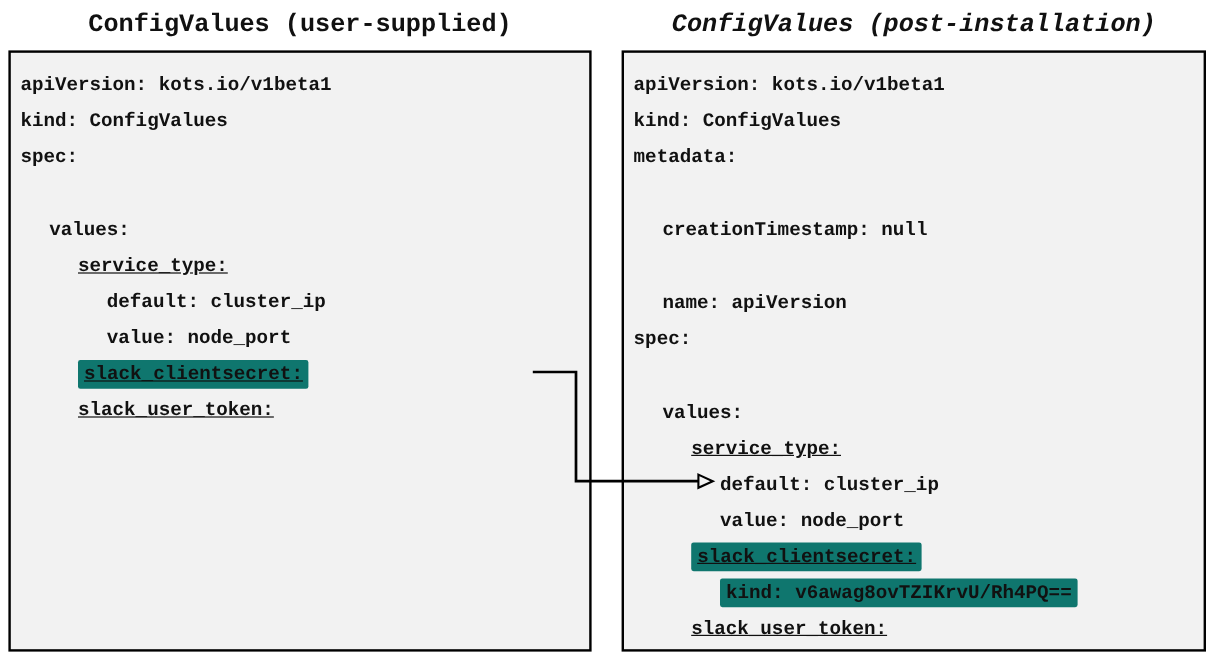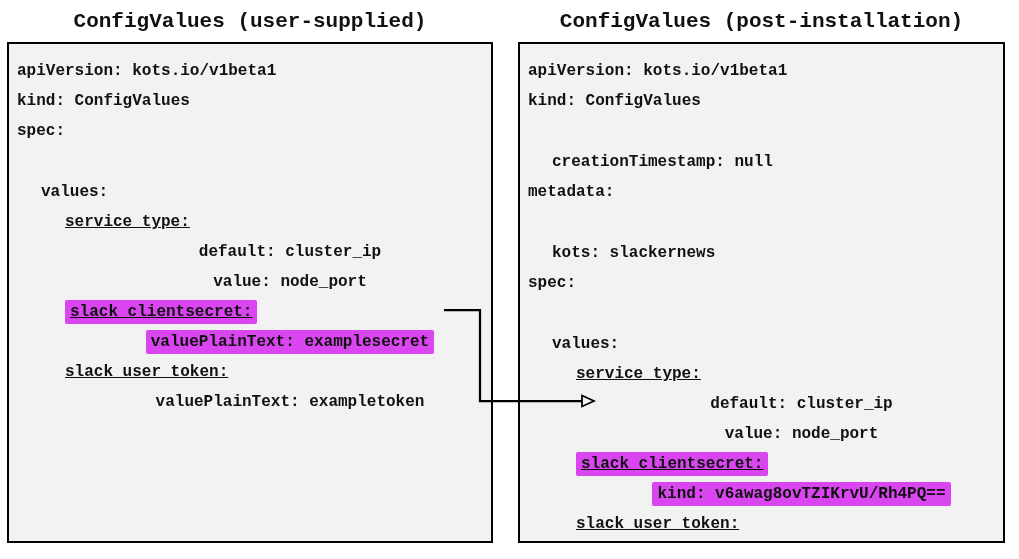--- a/index.html
+++ b/index.html
@@ -20,21 +20,21 @@
     top: 8px;
     height: 28px;
     line-height: 28px;
     text-align: center;
     font-size: 21px;
     font-weight: bold;
     color: #111111;
     white-space: pre;
   }
   .title-left  { left: 7px;   width: 486px; }
-  .title-right { left: 518px; width: 487px; }
+  .title-right { left: 518px; width: 487px; font-style: italic; }
   .panel {
     position: absolute;
     top: 42px;
     height: 501px;
     background: #f2f2f2;
     border: 2px solid #000000;
     box-sizing: border-box;
   }
   .panel-left  { left: 7px;   width: 486px; }
   .panel-right { left: 518px; width: 487px; }
@@ -45,23 +45,23 @@
     height: 30px;
     line-height: 30px;
     font-size: 16px;
     font-weight: bold;
     color: #111111;
     white-space: pre;
   }
   .i0 { padding-left: 0; }
   .i1 { padding-left: 24px; margin-top: 31px; }
   .i2 { padding-left: 48px; text-decoration: underline; }
-  .i3 { padding-left: 72px; text-align: center; }
+  .i3 { padding-left: 72px; }
   .hl {
-    background: #d946ef;
+    background: #0f766e;
     padding: 3px 5px;
     border-radius: 2px;
   }
   .arrow-overlay {
     position: absolute;
     left: 0;
     top: 0;
     width: 1019px;
     height: 559px;
     pointer-events: none;
@@ -79,33 +79,31 @@
   <div class="panel panel-left">
     <div class="code">
       <div class="line i0"><span>apiVersion: kots.io/v1beta1</span></div>
       <div class="line i0"><span>kind: ConfigValues</span></div>
       <div class="line i0"><span>spec:</span></div>
       <div class="line i1"><span>values:</span></div>
       <div class="line i2"><span>service_type:</span></div>
       <div class="line i3"><span>default: cluster_ip</span></div>
       <div class="line i3"><span>value: node_port</span></div>
       <div class="line i2"><span class="hl">slack_clientsecret:</span></div>
-      <div class="line i3"><span class="hl">valuePlainText: examplesecret</span></div>
       <div class="line i2"><span>slack_user_token:</span></div>
-      <div class="line i3"><span>valuePlainText: exampletoken</span></div>
     </div>
   </div>
 
   <div class="panel panel-right">
     <div class="code">
       <div class="line i0"><span>apiVersion: kots.io/v1beta1</span></div>
       <div class="line i0"><span>kind: ConfigValues</span></div>
+      <div class="line i0"><span>metadata:</span></div>
       <div class="line i1"><span>creationTimestamp: null</span></div>
-      <div class="line i0"><span>metadata:</span></div>
-      <div class="line i1"><span>kots: slackernews</span></div>
+      <div class="line i1"><span>name: apiVersion</span></div>
       <div class="line i0"><span>spec:</span></div>
       <div class="line i1"><span>values:</span></div>
       <div class="line i2"><span>service_type:</span></div>
       <div class="line i3"><span>default: cluster_ip</span></div>
       <div class="line i3"><span>value: node_port</span></div>
       <div class="line i2"><span class="hl">slack_clientsecret:</span></div>
       <div class="line i3"><span class="hl">kind: v6awag8ovTZIKrvU/Rh4PQ==</span></div>
       <div class="line i2"><span>slack_user_token:</span></div>
     </div>
   </div>

